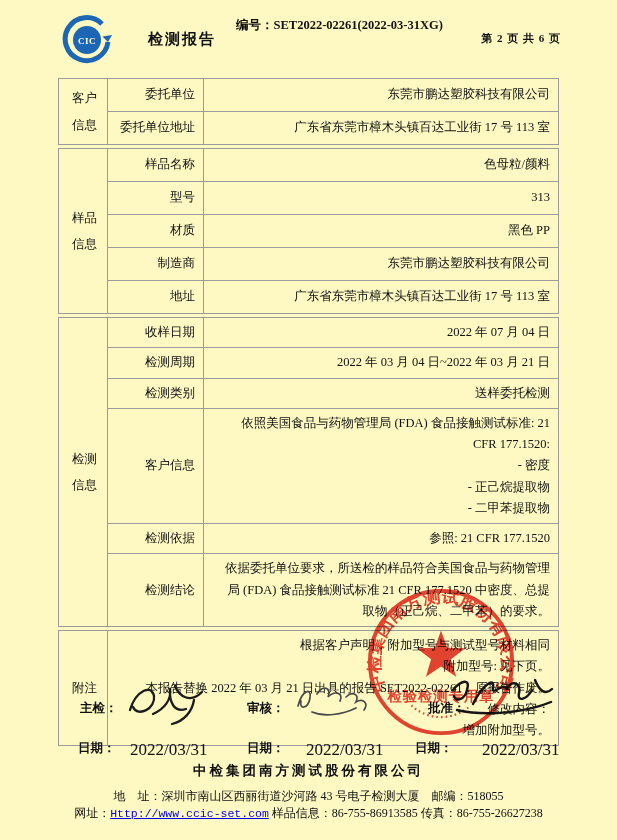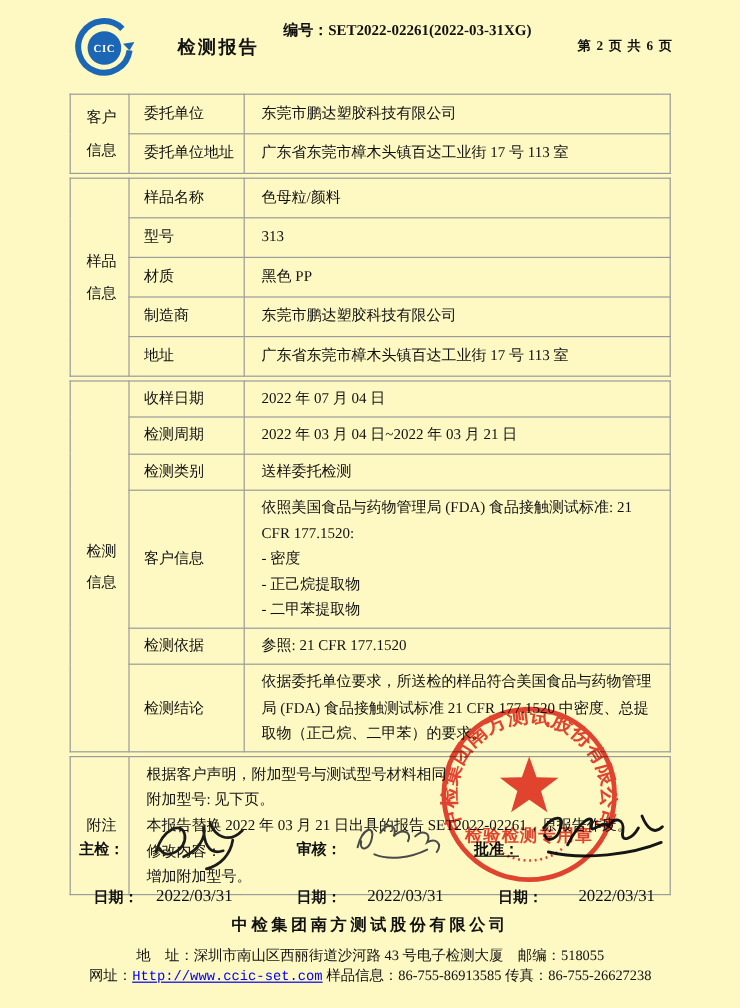--- a/index.html
+++ b/index.html
@@ -11,33 +11,33 @@
     color:#111;
   }
   
   .hdr-logo { position:absolute; left:62px; top:15px; }
   .hdr-title { position:absolute; left:148px; top:30px; font-size:15px; font-weight:bold; letter-spacing:2px; }
   .hdr-no { position:absolute; left:236px; top:17px; font-size:12.5px; font-weight:bold; }
   .hdr-page { position:absolute; right:56px; top:31px; font-size:11px; font-weight:bold; letter-spacing:1px; }
   
   .tbl-stack { position:absolute; left:58px; top:78px; width:500px; }
   table { border-collapse:collapse; table-layout:fixed; width:500px; margin-bottom:3px; }
-  td { border:1px solid #9b9b9b; font-size:12.5px; vertical-align:middle; padding:4px 8px; line-height:1.7; }
+  td { border:1px solid #9b9b9b; font-size:12.5px; vertical-align:middle; padding:4px 8px; line-height:1.7;text-align:right; }
   col.c-group { width:49px; }
   col.c-label { width:96px; }
   col.c-value { width:355px; }
   td.group { text-align:right; line-height:2.1; padding:4px 10px; }
   td.label { padding-left:12px; }
   td.value { padding-left:14px; white-space:pre-line; }
   tr.row-m td { height:33px; }
   tr.row-s td { height:26px; }
   
   .sig-area { position:absolute; left:58px; top:0; width:500px; }
   .sig-label { position:absolute; font-size:12.5px; font-weight:bold; }
-  .sig-date-val { position:absolute; font-size:14px; }
+  .sig-date-val { position:absolute; font-size:17px; }
   .sig-svg { position:absolute; }
   
   .stamp { position:absolute; left:362px; top:583px; width:158px; height:158px; opacity:0.88; mix-blend-mode:multiply; pointer-events:none; }
   
   .footer { position:absolute; left:0; top:762px; width:617px; text-align:center; }
   .f-company { font-size:13.5px; font-weight:bold; letter-spacing:3px; margin-bottom:8px; }
   .f-line { font-size:12px; line-height:1.45; }
   .f-url { color:#0000ee; font-family:"Liberation Mono","DejaVu Sans Mono",monospace; font-size:11.5px; }
 </style>
 </head>
@@ -160,23 +160,23 @@
 附加型号: 见下页。
 本报告替换 2022 年 03 月 21 日出具的报告 SET2022-02261，原报告作废。
 修改内容：
 增加附加型号。</td>
       </tr>
     </tbody>
       </table>
   </div>
 
   <div class="sig-area">
-    <span class="sig-label" style="left:8px; top:700px;">主检：</span>
+    <span class="sig-label" style="left:22px; top:700px;">主检：</span>
     <span class="sig-label" style="left:189px; top:700px;">审核：</span>
-    <span class="sig-label" style="left:337px; top:700px;text-decoration:underline;">批准：</span>
+    <span class="sig-label" style="left:370px; top:700px;">批准：</span>
 
     <svg class="sig-svg" style="left:62px; top:678px;" width="100" height="52" viewBox="0 0 100 52">
       <g fill="none" stroke="#1c1c1c" stroke-width="2.3" stroke-linecap="round">
         <path d="M10 32 C16 12 32 6 34 18 C36 30 18 40 13 29"></path>
         <path d="M33 36 C44 31 52 22 50 10 C49 24 54 35 66 31"></path>
         <path d="M55 8 C59 18 70 26 82 14"></path>
         <path d="M74 22 C72 34 64 43 52 46"></path>
       </g>
     </svg>
     <svg class="sig-svg" style="left:232px; top:682px;" width="90" height="45" viewBox="0 0 90 45">

